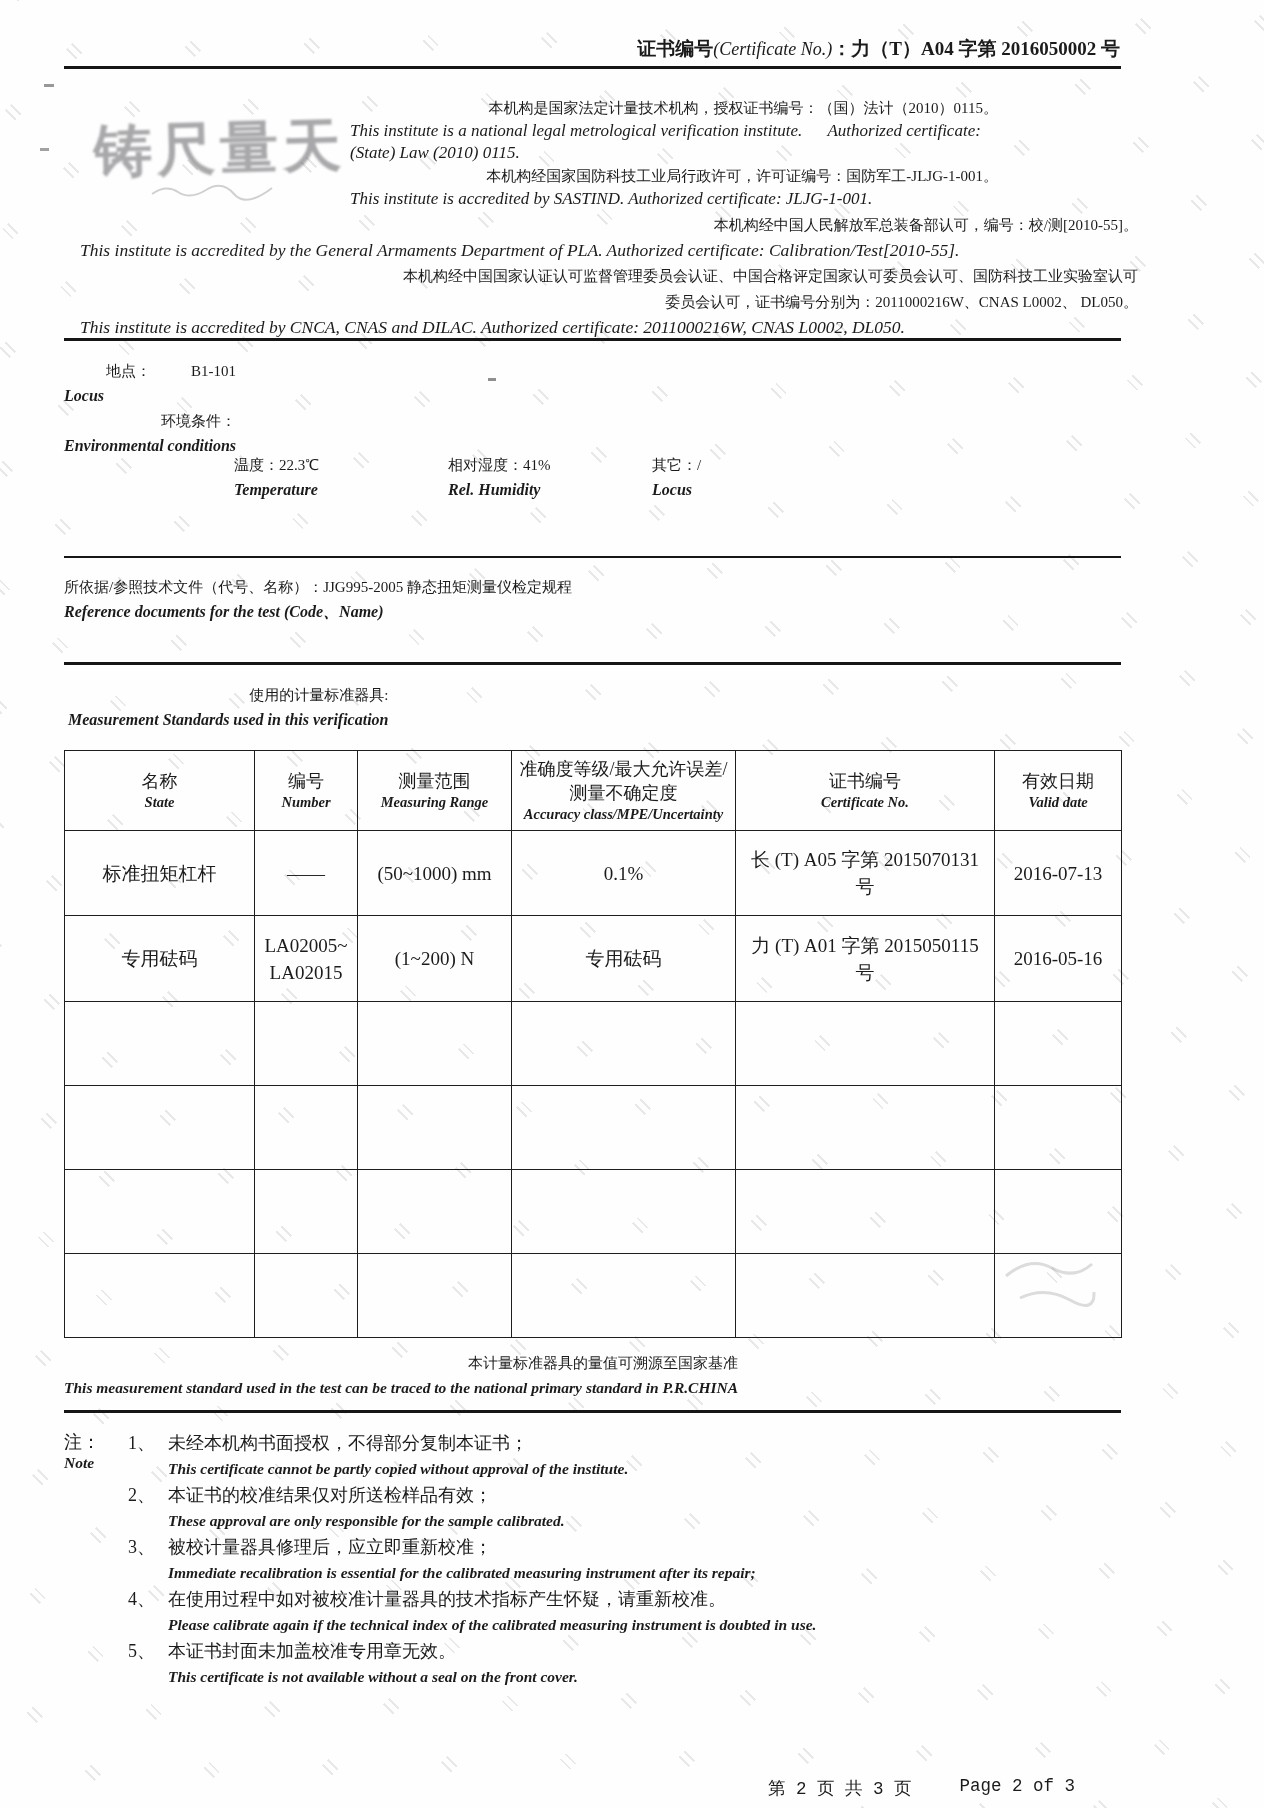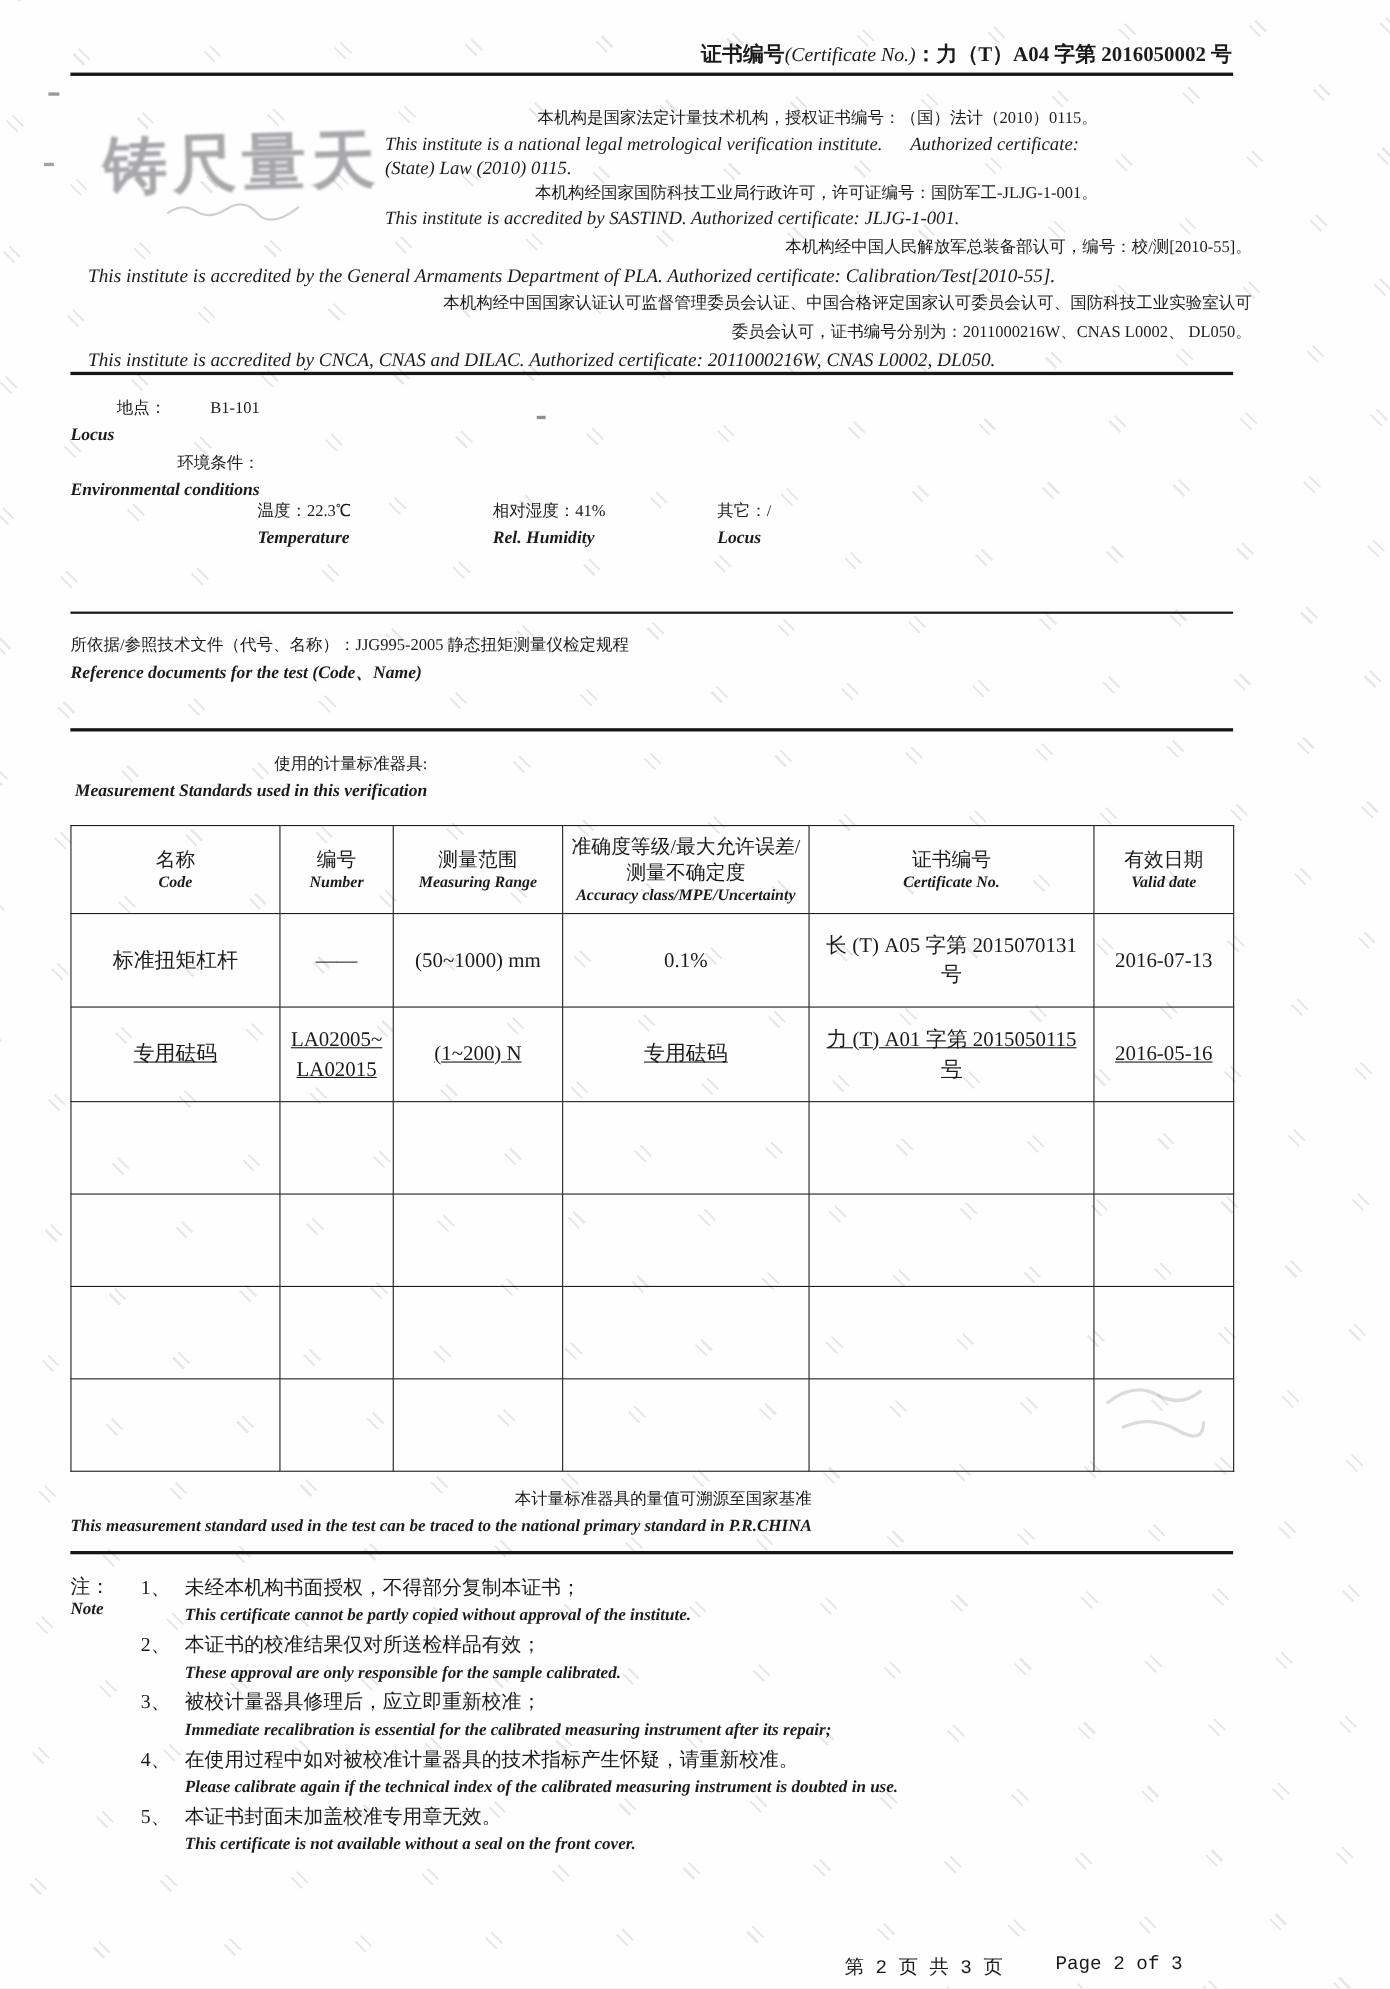--- a/index.html
+++ b/index.html
@@ -77,21 +77,21 @@
   }
   .std-table th, .std-table td {
     border:1.7px solid #1e1e1e; text-align:center; vertical-align:middle;
     padding:2px 6px; overflow:hidden;
   }
   .std-table th { font-weight:normal; }
   .std-table thead tr { height:80px; }
   .std-table .h-cn { font-size:18px; line-height:24px; }
   .std-table .h-en { font-style:italic; font-weight:bold; font-size:14.5px; line-height:19px; }
   .std-table td { font-size:19px; line-height:27px; }
-  .rw1 { height:85px; } .rw2 { height:86px;text-decoration:underline; } .rwe { height:84px; }
+  .rw1 { height:85px; } .rw2 { height:86px; } .rwe { height:84px; }
 
   
   .trace { top:1350px; left:64px; }
   .trace .en-b { font-size:15.5px; line-height:24px; }
 
   
   .note-label { top:1430px; left:64px; }
   .note-label .cn-sm { line-height:24px; }
   .note-label .en-b { font-size:15.5px; }
   .notes { top:1430px; left:128px; width:994px; }
@@ -191,21 +191,21 @@
         <col style="width:103px">
         <col style="width:154px">
       <col style="width:224px">
         <col style="width:259px">
         <col style="width:127px">
     </colgroup>
     <thead>
       <tr>
         <th>
             <div class="h-cn">名称</div>
-            <div class="h-en">Code</div>
+            <div class="h-en">State</div>
           </th>
         <th>
             <div class="h-cn">编号</div>
             <div class="h-en">Number</div>
           </th>
         <th>
             <div class="h-cn">测量范围</div>
             <div class="h-en">Measuring Range</div>
           </th>
         <th>

